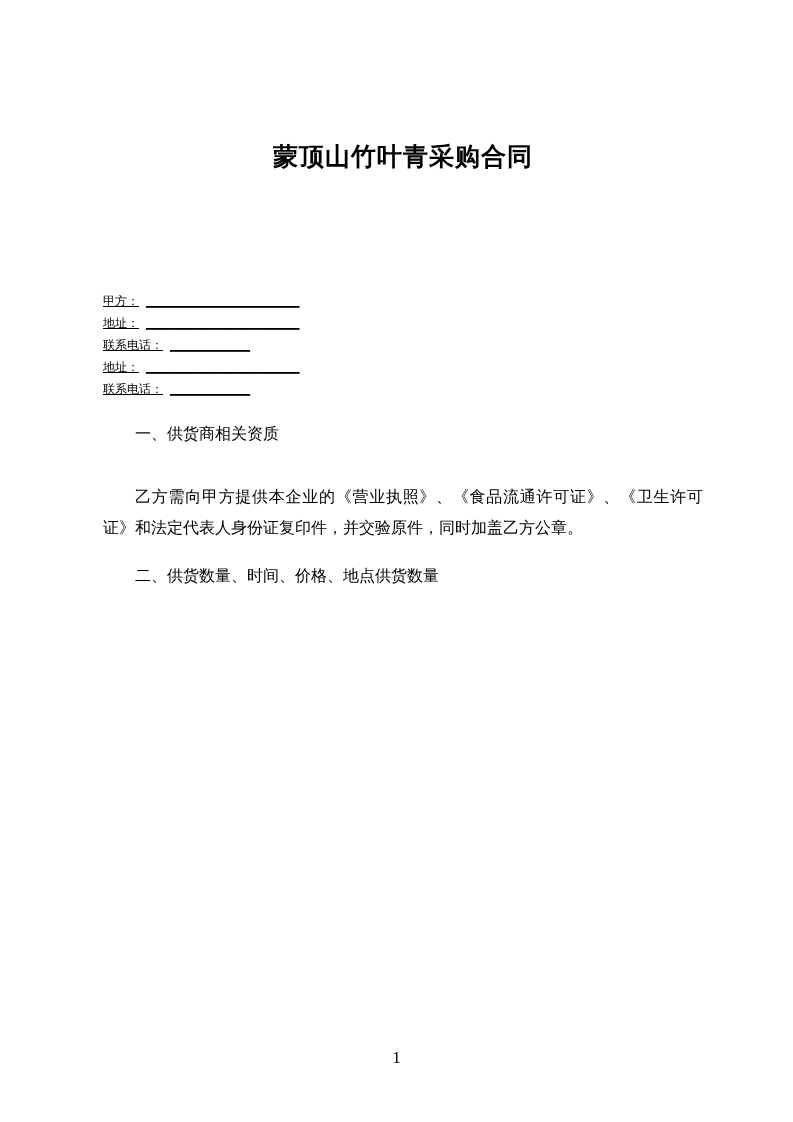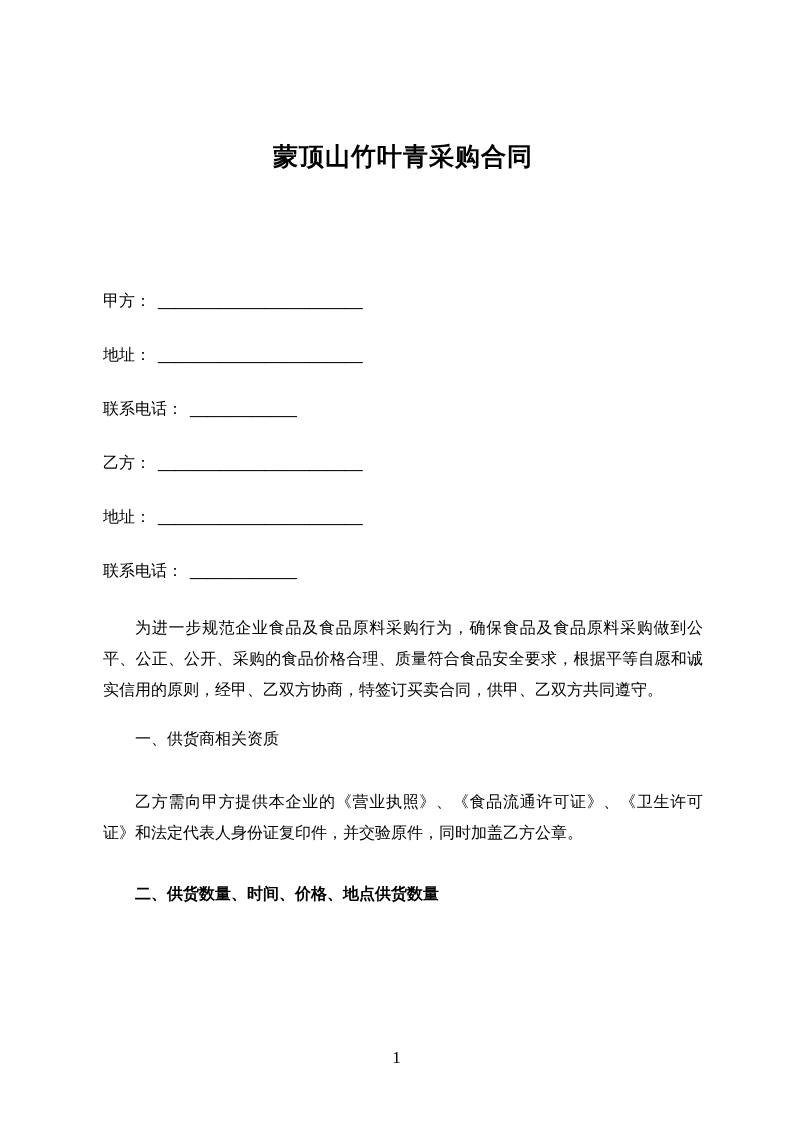--- a/index.html
+++ b/index.html
@@ -24,26 +24,26 @@
     font-weight: bold;
     line-height: 30px;
     text-align: center;
     letter-spacing: 1px;
     margin: 0;
   }
   .party-block {
     margin-top: 119px;
   }
   .form-row {
-    font-size: 16px;
+    font-size: 12px;
     line-height: 22px;
     white-space: nowrap;
+    text-decoration: underline;
   }
   .form-row + .form-row {
-    margin-top: 32px;
   }
   .blank-line {
     margin-left: 7px;
     letter-spacing: 0;
   }
   .para {
     font-size: 16px;
     line-height: 31px;
     text-align: justify;
     text-indent: 32px;
@@ -51,21 +51,21 @@
   }
   .sec-heading {
     font-size: 16px;
     line-height: 31px;
     text-indent: 32px;
     margin: 0;
   }
   .mt-preamble { margin-top: 30px; }
   .mt-h1       { margin-top: 18px; }
   .mt-p1       { margin-top: 32px; }
-  .mt-h2       { margin-top: 30px; font-weight: bold; }
+  .mt-h2       { margin-top: 17px; }
   .mt-p2       { margin-top: 19px; }
   .mt-p3       { margin-top: 18px; }
   .page-number {
     position: absolute;
     left: 0;
     right: 0;
     top: 1048px;
     text-align: center;
     font-family: "Liberation Serif", serif;
     font-size: 17px;
@@ -83,31 +83,27 @@
     <div class="form-row">
       <span>甲方：</span><span class="blank-line">_______________________</span>
     </div>
     <div class="form-row">
       <span>地址：</span><span class="blank-line">_______________________</span>
     </div>
     <div class="form-row">
       <span>联系电话：</span><span class="blank-line">____________</span>
     </div>
     <div class="form-row">
-      <span>乙方：</span><span class="blank-line">_______________________</span>
-    </div>
-    <div class="form-row">
       <span>地址：</span><span class="blank-line">_______________________</span>
     </div>
     <div class="form-row">
       <span>联系电话：</span><span class="blank-line">____________</span>
     </div>
   </div>
 
-  <p class="para mt-preamble">为进一步规范企业食品及食品原料采购行为，确保食品及食品原料采购做到公平、公正、公开、采购的食品价格合理、质量符合食品安全要求，根据平等自愿和诚实信用的原则，经甲、乙双方协商，特签订买卖合同，供甲、乙双方共同遵守。</p>
 
   <p class="sec-heading mt-h1">一、供货商相关资质</p>
 
   <p class="para mt-p1">乙方需向甲方提供本企业的《营业执照》、《食品流通许可证》、《卫生许可证》和法定代表人身份证复印件，并交验原件，同时加盖乙方公章。</p>
 
   <p class="sec-heading mt-h2">二、供货数量、时间、价格、地点供货数量</p>
 
 
 
   <div class="page-number">1</div>

